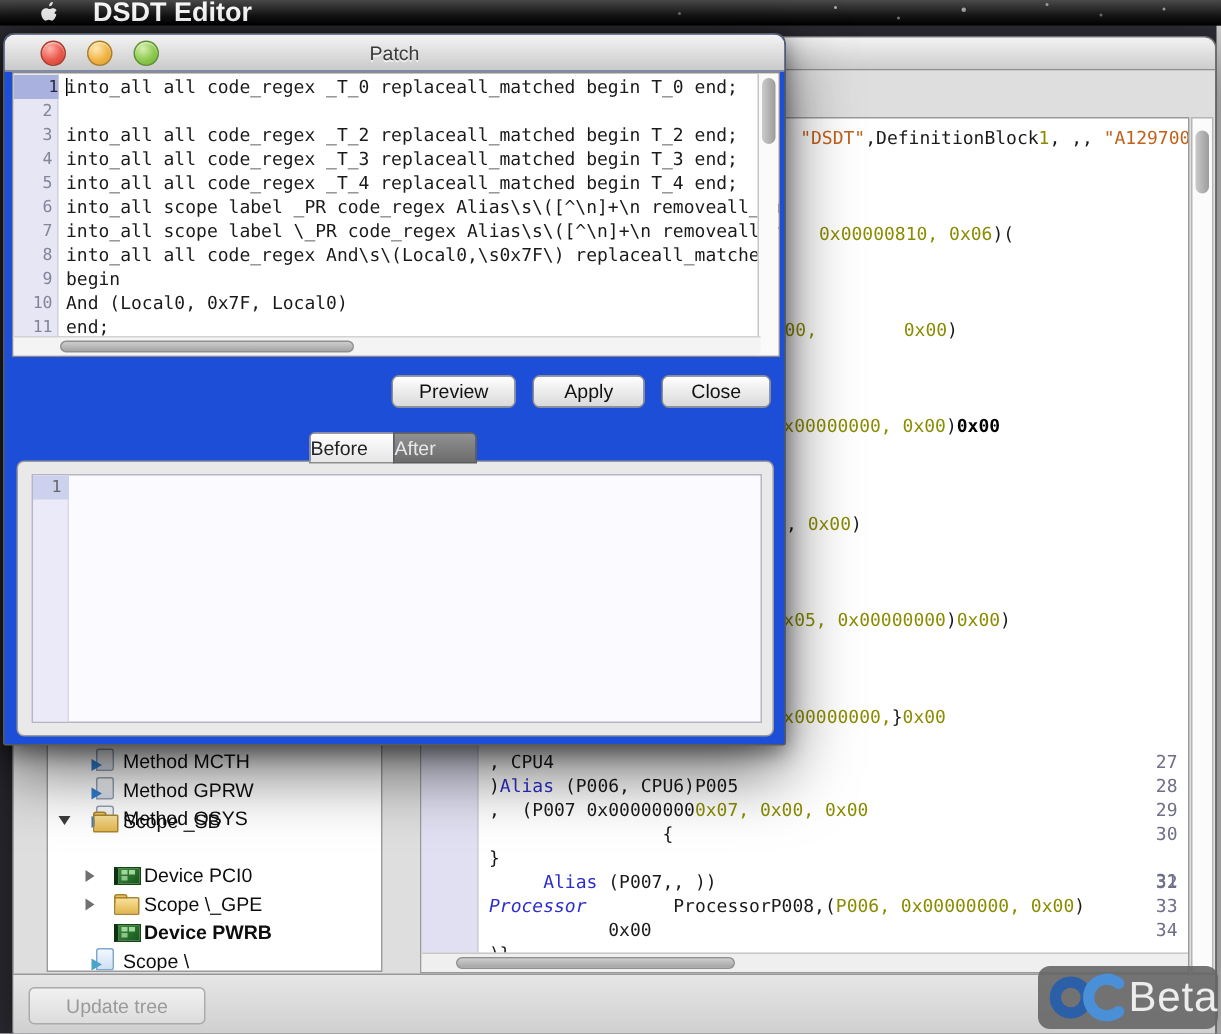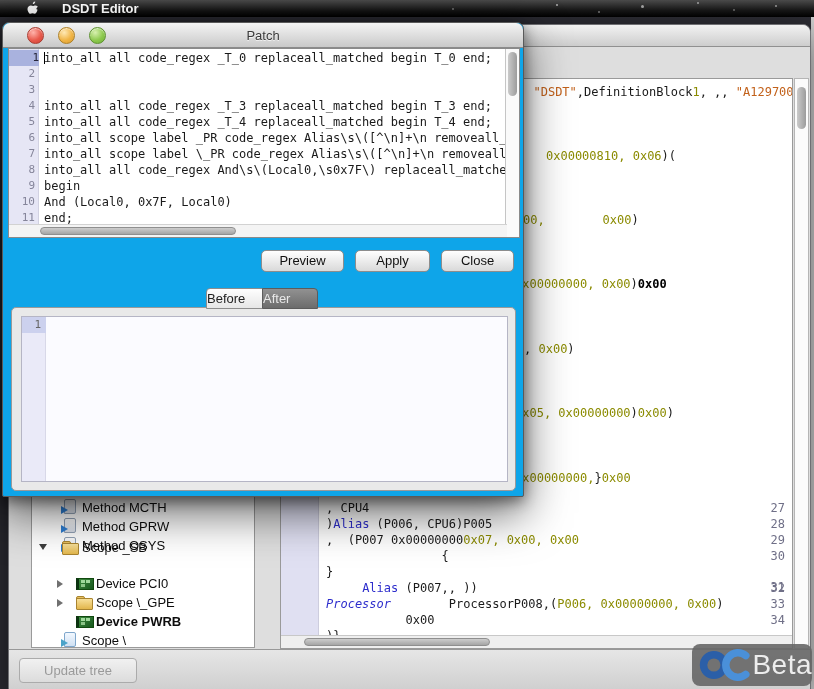--- a/index.html
+++ b/index.html
@@ -6,21 +6,21 @@
   html,body{margin:0;padding:0}
   body{width:814px;height:689px;position:relative;background:#2c2c33;font-family:"Liberation Sans",sans-serif;overflow:hidden}
   pre{margin:0;font:12px/16px "DejaVu Sans Mono",monospace;white-space:pre}
   .seg-k{color:#1a1a1a}.seg-o{color:#8b8b00}.seg-s{color:#c2611a}.seg-b{color:#2d2dcc}
   .seg-bi{color:#2d2dcc;font-style:italic}.seg-bk{color:#000;font-weight:bold}
   .star{position:absolute;background:#fff;border-radius:50%}
 
   
   #menubar{position:absolute;left:0;top:0;width:814px;height:17px;background:linear-gradient(#4a4a4a,#161616 60%,#000);z-index:6}
   #apple-logo{position:absolute;left:25px;top:1px;width:14px;height:15px}
-  #appname{position:absolute;left:62px;top:1px;color:#fff;font-weight:bold;font-size:13px;line-height:15px}
+  #appname{position:absolute;left:62px;top:1px;color:#fff;font-weight:bold;font-size:18px;line-height:15px}
 
   
   #mainwin{position:absolute;left:8px;top:24px;width:803px;height:665px;background:#dedede;border:1px solid #6f6f73;border-radius:8px 8px 0 0;box-shadow:0 10px 34px rgba(0,0,0,.55);z-index:2}
   #mw-titlebar{height:22px;background:linear-gradient(#f2f2f2,#cdcdcd);border-bottom:1px solid #909090;border-radius:8px 8px 0 0}
   #tree-panel{position:absolute;left:22px;top:26px;width:224px;height:597px;background:#fff;border:1px solid #9a9a9a;overflow:hidden}
   #tree-items{position:absolute;left:0;top:446px;width:100%}
   .trow{position:absolute;left:0;width:100%;height:19px}
   .tlabel{position:absolute;top:2px;font-size:13px;color:#0d0d0d;white-space:nowrap}
   .tic{position:absolute;top:1px;width:17px;height:16px}
   .exp{position:absolute;top:6px;width:0;height:0}
@@ -45,21 +45,21 @@
   #re-vthumb{position:absolute;left:2px;top:8px;width:9px;height:42px;background:linear-gradient(90deg,#cacaca,#9c9c9c);border-radius:5px}
   #mw-bottombar{position:absolute;left:0;top:624px;width:100%;height:41px;background:linear-gradient(#e6e6e6,#cfcfcf);border-top:1px solid #989898}
   #update-btn{position:absolute;left:10px;top:8px;width:118px;height:25px;color:#9a9a9a;font-size:13px;text-align:center;line-height:23px;background:linear-gradient(#f1f1f1,#dcdcdc);border:1px solid #ababab;border-radius:4px}
   #bg-edge{position:absolute;right:0;top:17px;width:3px;height:672px;background:#cfcfcf;z-index:1}
 
   
   #watermark{position:absolute;right:2px;bottom:3px;width:120px;height:42px;background:rgba(102,102,102,.9);border-radius:8px;z-index:20;display:flex;align-items:center;padding-left:5px}
   .wm-beta{font-size:28px;color:#ededed;letter-spacing:.5px;margin-left:1px}
 
   
-  #patchwin{position:absolute;left:2px;top:22px;width:522px;height:475px;background:#0ea5e9;border:1px solid #5a5a5a;border-radius:7px 7px 2px 2px;box-shadow:0 16px 46px rgba(0,0,0,.6),0 4px 14px rgba(0,0,0,.45);z-index:10}
+  #patchwin{position:absolute;left:2px;top:22px;width:522px;height:475px;background:#1d4ed8;border:1px solid #5a5a5a;border-radius:7px 7px 2px 2px;box-shadow:0 16px 46px rgba(0,0,0,.6),0 4px 14px rgba(0,0,0,.45);z-index:10}
   #pw-titlebar{position:relative;height:25px;background:linear-gradient(#f4f4f4,#c9c9c9);border-bottom:1px solid #8b8b8b;border-radius:7px 7px 0 0}
   #pw-title{text-align:center;font-size:13px;line-height:25px;color:#3a3a3a;text-shadow:0 1px 0 rgba(255,255,255,.7)}
   .tl{position:absolute;top:4px;width:17px;height:17px;border-radius:50%;box-shadow:inset 0 1px 1px rgba(255,255,255,.6)}
   #tl-close{left:24px;background:radial-gradient(circle at 35% 30%,#ffb3ab,#e8594b 55%,#cf4033);border:1px solid #a83a2f}
   #tl-min{left:55px;background:radial-gradient(circle at 35% 30%,#ffe9b5,#f0b445 55%,#d89a2e);border:1px solid #ad7f24}
   #tl-zoom{left:86px;background:radial-gradient(circle at 35% 30%,#d8f0b0,#8dc94e 55%,#6faf35);border:1px solid #5d9130}
   #pw-editor{position:absolute;left:5px;top:25px;width:512px;height:190px;background:#fff;border:1px solid #8a8a8a;overflow:hidden}
   #pw-gutter{position:absolute;left:0;top:0;width:30px;height:100%;background:#e6e6f5;border-right:1px solid #d2d2e2}
   #pw-lines{position:absolute;left:0;top:1px;width:100%}
   .prow{position:relative;height:16px}
@@ -204,20 +204,21 @@
     <div id="pw-lines">
         <div class="prow sel">
           <span class="pnum">1</span>
           <pre class="pcode">into_all all code_regex _T_0 replaceall_matched begin T_0 end;</pre>
         </div>
         <div class="prow">
           <span class="pnum">2</span>
         </div>
         <div class="prow">
           <span class="pnum">3</span>
+          <pre class="pcode">into_all all code_regex _T_2 replaceall_matched begin T_2 end;</pre>
         </div>
         <div class="prow">
           <span class="pnum">4</span>
           <pre class="pcode">into_all all code_regex _T_3 replaceall_matched begin T_3 end;</pre>
         </div>
         <div class="prow">
           <span class="pnum">5</span>
           <pre class="pcode">into_all all code_regex _T_4 replaceall_matched begin T_4 end;</pre>
         </div>
         <div class="prow">

